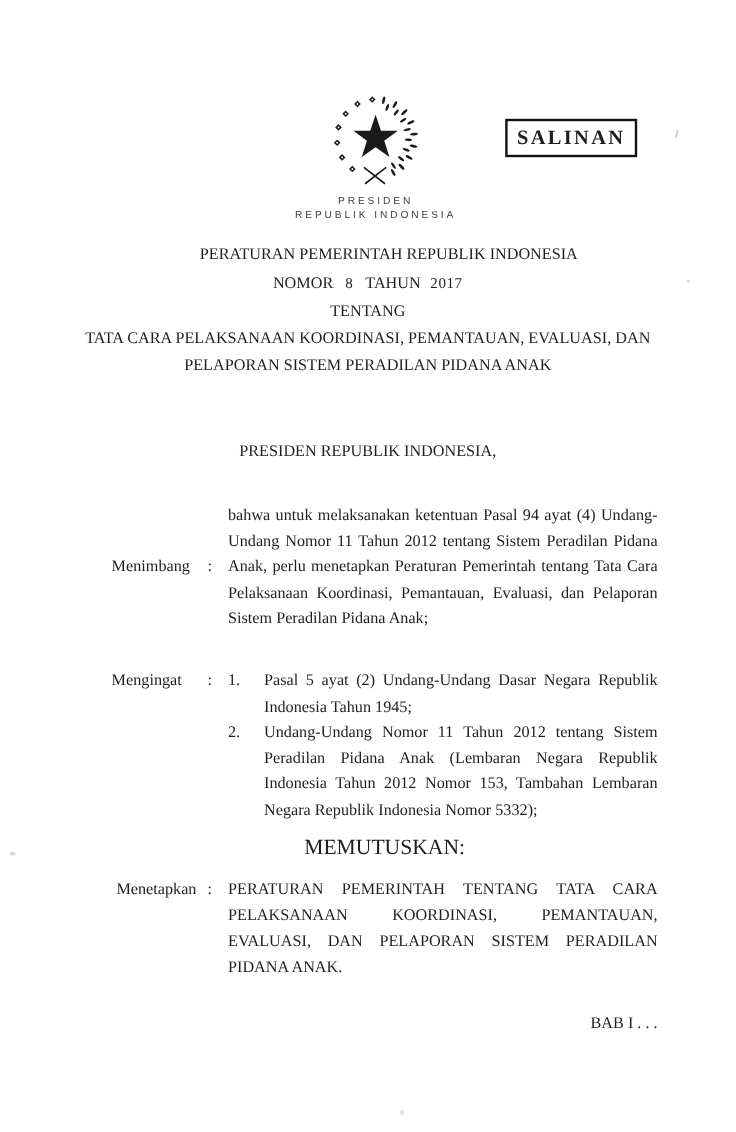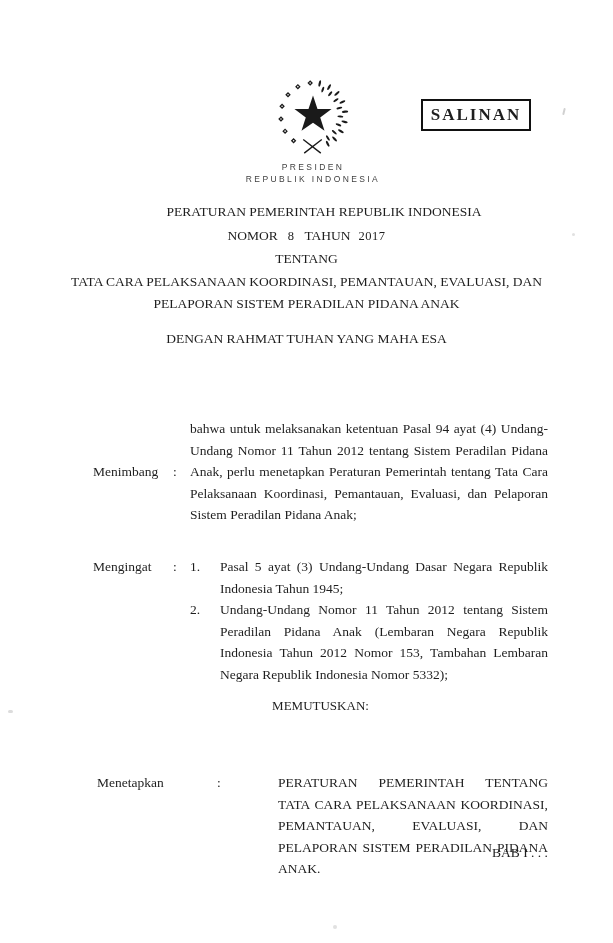--- a/index.html
+++ b/index.html
@@ -43,28 +43,28 @@
   
   .clause {
     position:absolute; left:93px; width:455px;
     display:flex; font-size:13.5px; line-height:21.6px;
   }
   .clause-label { width:80px; flex:none; }
   .clause-colon { width:17px; flex:none; }
   .clause-body  { flex:1; text-align:justify; }
   .menimbang  { top:418px;align-items:center; }
   .mengingat  { top:556px; }
-  .menetapkan { top:772px;gap:44px; }
+  .menetapkan { top:730px; }
   .menetapkan .clause-label { padding-left:4px; }
   .list-item { display:flex; }
   .item-num  { width:30px; flex:none; }
   .item-text { flex:1; text-align:justify; }
   .memutuskan {
     position:absolute; left:93px; top:698px; width:455px;
-    text-align:center; font-size:13px; line-height:16px;
+    text-align:center; font-size:18px; line-height:16px;
   }
   
   .catchword {
     position:absolute; top:845px; right:65px;
     font-size:13.5px; line-height:16px; white-space:nowrap;
   }
   
   .artifact { position:absolute; background:#9a9a9a; opacity:0.45; }
   .art-1 { left:563px; top:108px; width:2px; height:7px; border-radius:2px; transform:rotate(14deg); }
   .art-2 { left:572px; top:233px; width:3px; height:3px; border-radius:50%; opacity:0.3; }
@@ -142,35 +142,35 @@
     <span>SALINAN</span>
   </div>
 
   <div class="h-center t-doc">PERATURAN PEMERINTAH REPUBLIK INDONESIA</div>
   <div class="h-center t-nomor">
     <span class="gap-a">NOMOR</span><span class="typed">8</span><span class="gap-b">TAHUN</span><span class="typed">2017</span>
   </div>
   <div class="h-center t-tentang">TENTANG</div>
   <div class="h-center t-subject1">TATA CARA PELAKSANAAN KOORDINASI, PEMANTAUAN, EVALUASI, DAN</div>
   <div class="h-center t-subject2">PELAPORAN SISTEM PERADILAN PIDANA ANAK</div>
-  <div class="h-center t-grace">DENGAN RAHMAT TUHAN YANG MAHA ESA</div>
+  <div class="h-center t-auth">PRESIDEN REPUBLIK INDONESIA,</div>
 
   <div class="clause menimbang">
     <div class="clause-label">Menimbang</div>
     <div class="clause-colon">:</div>
     <div class="clause-body">bahwa untuk melaksanakan ketentuan Pasal 94 ayat (4) Undang-Undang Nomor 11 Tahun 2012 tentang Sistem Peradilan Pidana Anak, perlu menetapkan Peraturan Pemerintah tentang Tata Cara Pelaksanaan Koordinasi, Pemantauan, Evaluasi, dan Pelaporan Sistem Peradilan Pidana Anak;</div>
   </div>
 
   <div class="clause mengingat">
     <div class="clause-label">Mengingat</div>
     <div class="clause-colon">:</div>
     <div class="clause-body">
       <div class="list-item">
         <div class="item-num">1.</div>
-        <div class="item-text">Pasal 5 ayat (3) Undang-Undang Dasar Negara Republik Indonesia Tahun 1945;</div>
+        <div class="item-text">Pasal 5 ayat (2) Undang-Undang Dasar Negara Republik Indonesia Tahun 1945;</div>
       </div>
       <div class="list-item">
         <div class="item-num">2.</div>
         <div class="item-text">Undang-Undang Nomor 11 Tahun 2012 tentang Sistem Peradilan Pidana Anak (Lembaran Negara Republik Indonesia Tahun 2012 Nomor 153, Tambahan Lembaran Negara Republik Indonesia Nomor 5332);</div>
       </div>
     </div>
   </div>
 
   <div class="memutuskan">MEMUTUSKAN:</div>
 

